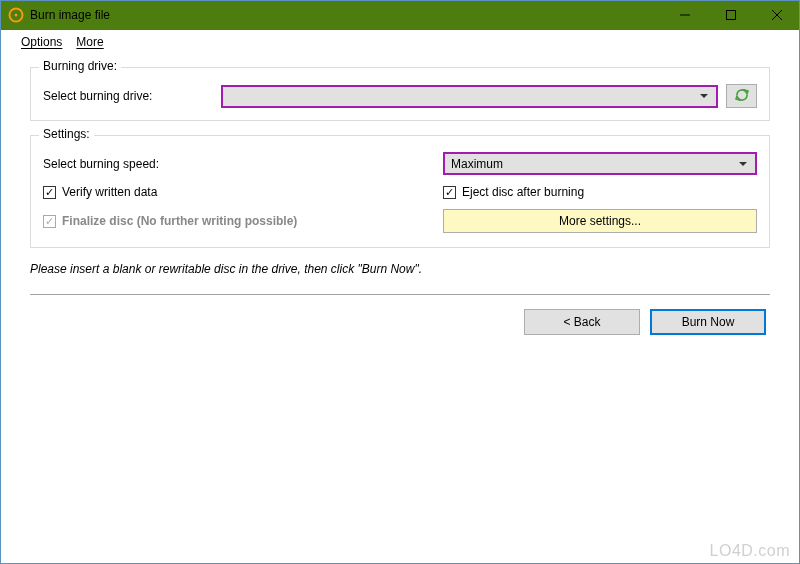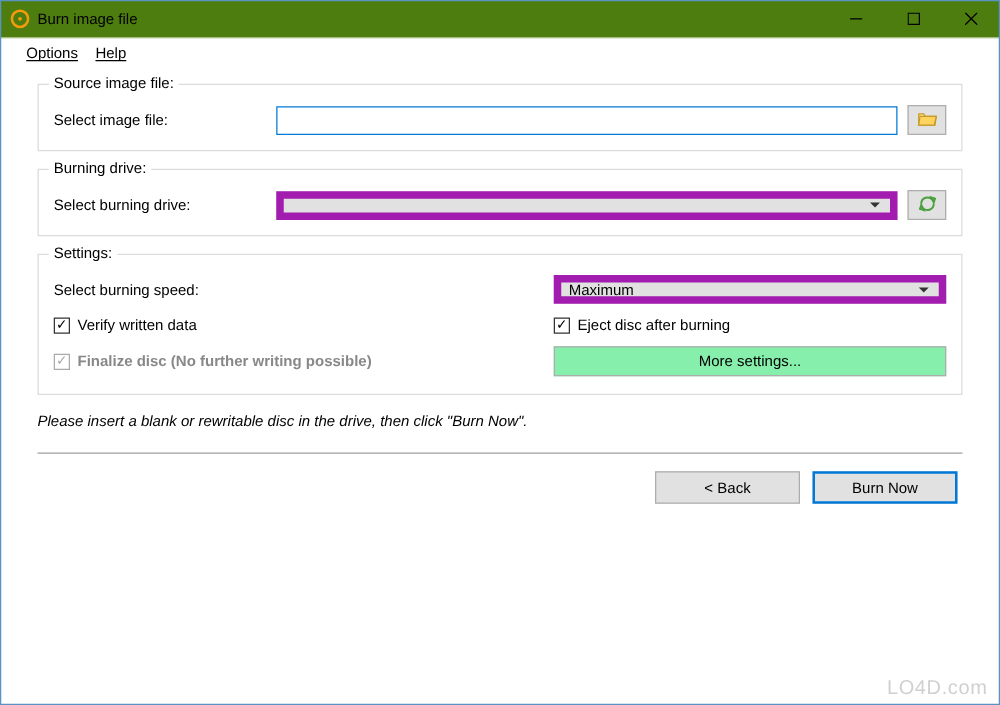--- a/index.html
+++ b/index.html
@@ -87,21 +87,21 @@
 .icon-btn {
   width: 31px; height: 24px;
   border: 1px solid #adadad;
   background: #e1e1e1;
   display: flex; align-items: center; justify-content: center;
   cursor: pointer;
 }
 .select {
   flex: 1;
   height: 23px;
-  border: 6px solid #a21caf;
+  border: 2px solid #a21caf;
   background: #e1e1e1;
   display: flex;
   align-items: center;
   padding: 0 6px;
   position: relative;
   cursor: pointer;
 }
 .select::after {
   content: "";
   position: absolute;
@@ -128,21 +128,21 @@
   margin-right: 6px;
   font-size: 11px;
   line-height: 1;
 }
 .checkbox.disabled { border-color: #aaa; color: #aaa; }
 .checkbox.disabled + span { color: #888; font-weight: bold; }
 .more-btn {
   flex: 1;
   height: 24px;
   border: 1px solid #adadad;
-  background: #86efac;
+  background: #fef9c3;
   display: flex; align-items: center; justify-content: center;
   cursor: pointer;
 }
 .instruction {
   margin: 14px 0 18px 0;
   font-size: 12px;
   font-style: italic;
 }
 .hr {
   border: none;
@@ -207,42 +207,25 @@
       <svg width="10" height="10">
           <line x1="0" y1="0" x2="10" y2="10" stroke="#000" stroke-width="1"></line>
           <line x1="10" y1="0" x2="0" y2="10" stroke="#000" stroke-width="1"></line>
         </svg>
     </div>
   </div>
 </div>
 
 <div class="menubar">
   <span>Options</span>
-  <span>Help</span>
+  <span>More</span>
 </div>
 
 <div class="content">
 
-  <div class="group">
-    <div class="group-label">Source image file:</div>
-    <div class="group-body">
-      <div class="row">
-        <div class="label-col">Select image file:</div>
-        <input class="text-input" type="text" value="" style="">
-        <div class="icon-btn">
-          <span>
-            <svg width="16" height="14" viewBox="0 0 16 14">
-              <path d="M1 3 L1 12 L14 12 L15 5 L6 5 L5 3 Z" fill="#ffe08a" stroke="#c79a2a" stroke-width="1"></path>
-              <path d="M2 5 L15 5 L13.5 12 L1 12 Z" fill="#ffd45e" stroke="#c79a2a" stroke-width="1"></path>
-            </svg>
-          </span>
-        </div>
-      </div>
-    </div>
-  </div>
 
   <div class="group">
     <div class="group-label">Burning drive:</div>
     <div class="group-body">
       <div class="row">
         <div class="label-col">Select burning drive:</div>
         <div class="select">
           <span></span>
         </div>
         <div class="icon-btn">

